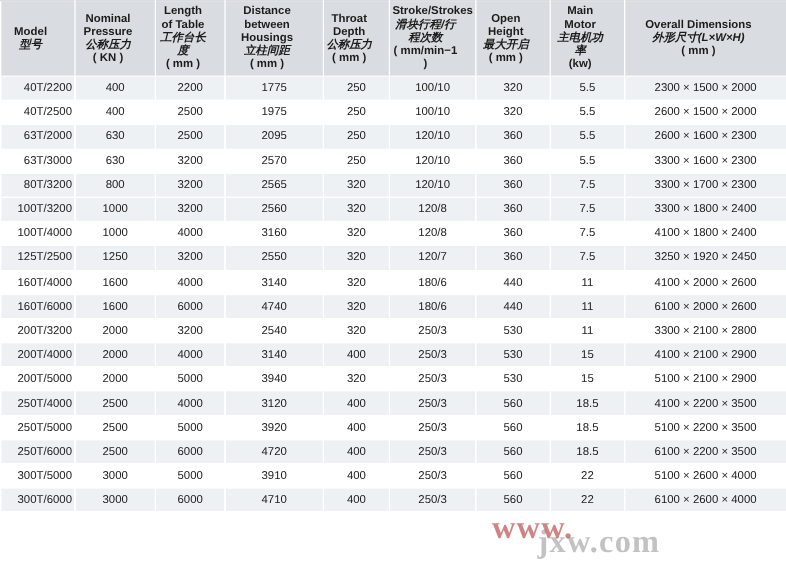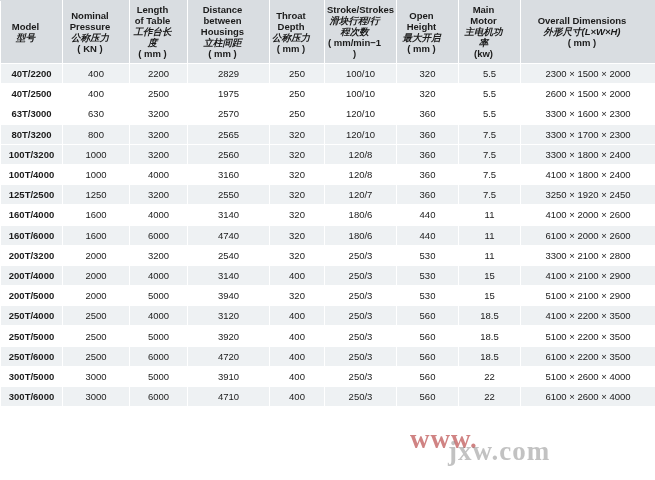--- a/index.html
+++ b/index.html
@@ -56,21 +56,21 @@
     color: #1b1b1b;
     text-align: center;
     vertical-align: middle;
     height: 19.2px;
     padding: 0 2px;
     white-space: nowrap;
     overflow: hidden;
   }
   table.spec tbody tr.odd td { background: #eef1f3; }
   table.spec tbody tr.even td { background: #ffffff; }
-  table.spec tbody td.model { font-weight: bold; }
+  table.spec tbody td.model { font-weight: normal; text-align: right; }
 
   .watermark {
     position: absolute;
     left: 0;
     top: 0;
     width: 655px;
     height: 432px;
     pointer-events: none;
   }
   .watermark .wm-text {
@@ -159,37 +159,48 @@
             <span class="cn">外形尺寸(L×W×H)</span>
             <span class="un">( mm )</span>
           </th>
         </tr>
     </thead>
     <tbody>
         <tr class="odd">
           <td class="model">40T/2200</td>
           <td>400</td>
           <td>2200</td>
-          <td>2829</td>
+          <td>1775</td>
           <td>250</td>
           <td>100/10</td>
           <td>320</td>
           <td>5.5</td>
           <td>2300 × 1500 × 2000</td>
         </tr>
         <tr class="even">
           <td class="model">40T/2500</td>
           <td>400</td>
           <td>2500</td>
           <td>1975</td>
           <td>250</td>
           <td>100/10</td>
           <td>320</td>
           <td>5.5</td>
           <td>2600 × 1500 × 2000</td>
+        </tr>
+        <tr class="odd">
+          <td class="model">63T/2000</td>
+          <td>630</td>
+          <td>2500</td>
+          <td>2095</td>
+          <td>250</td>
+          <td>120/10</td>
+          <td>360</td>
+          <td>5.5</td>
+          <td>2600 × 1600 × 2300</td>
         </tr>
         <tr class="even">
           <td class="model">63T/3000</td>
           <td>630</td>
           <td>3200</td>
           <td>2570</td>
           <td>250</td>
           <td>120/10</td>
           <td>360</td>
           <td>5.5</td>

